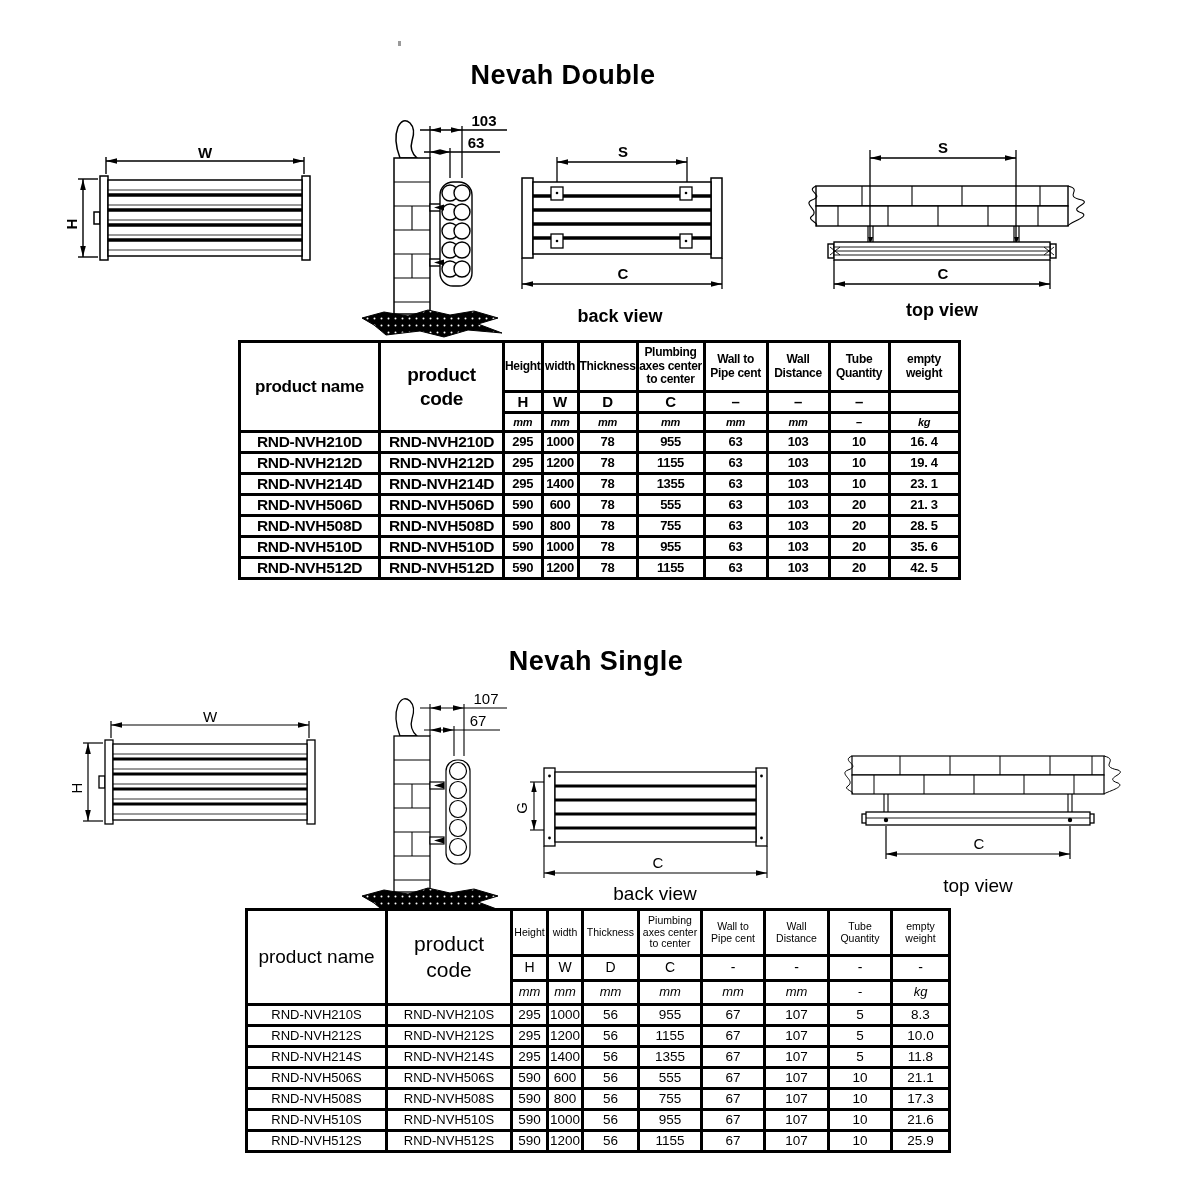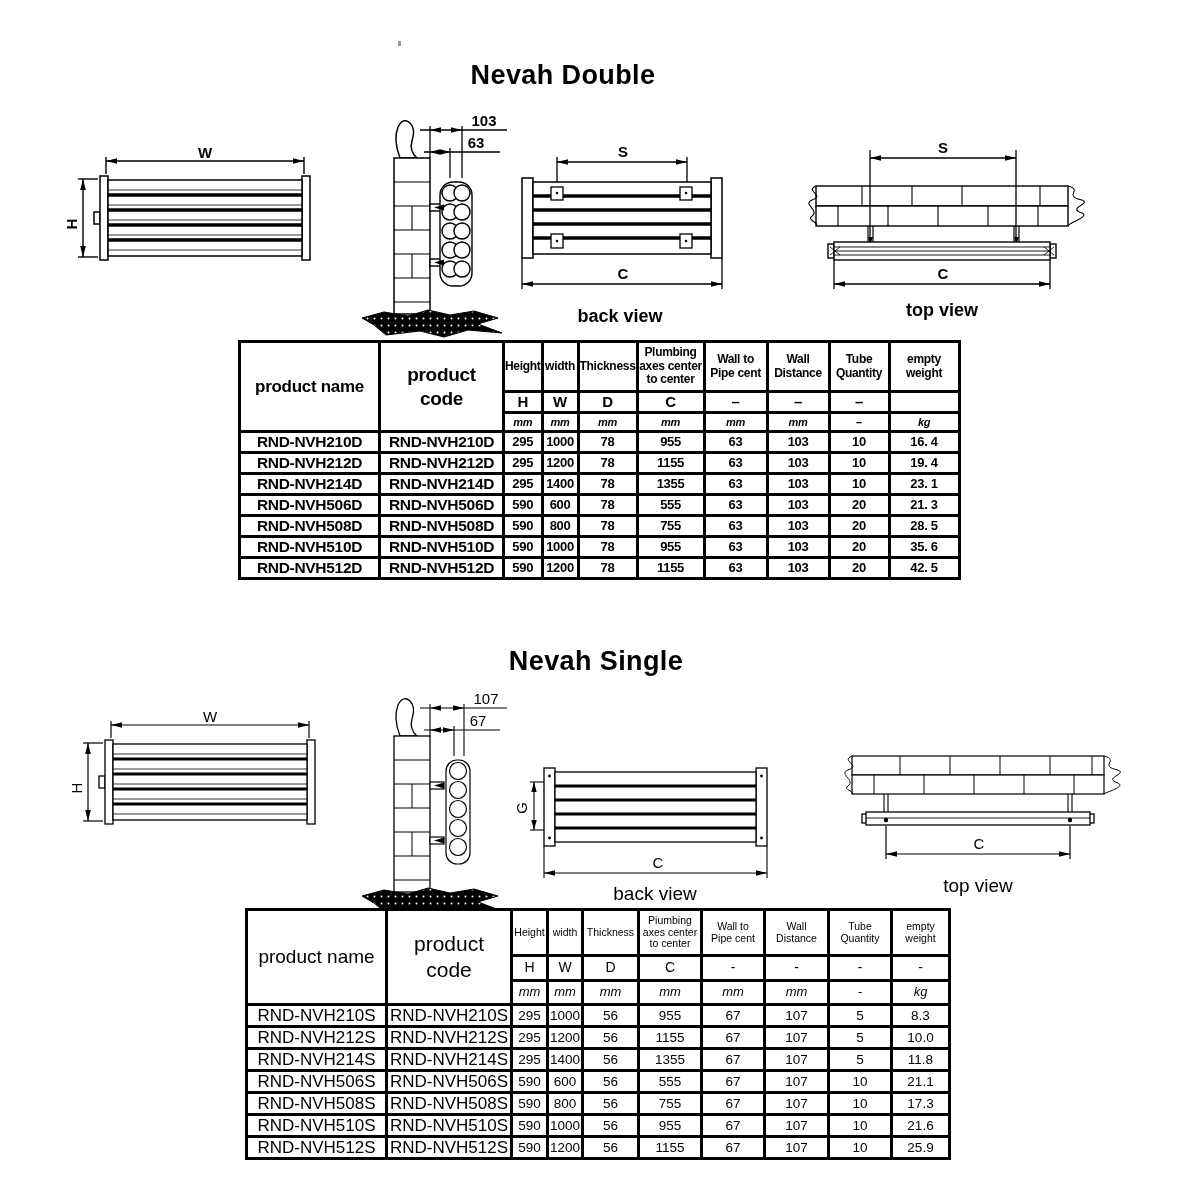--- a/index.html
+++ b/index.html
@@ -43,21 +43,21 @@
   .tbl-s tr.row-unit { height:24px; }
   .tbl-s tbody.body tr { height:21px; }
 
   .tbl tr.row-sym td  { font-size:15px; }
   .tbl tr.row-unit td { font-size:11px;font-style:italic; }
   .tbl-s tr.row-sym td  { font-size:14px; }
   .tbl-s tr.row-unit td { font-size:13px; }
 
   .tbl td.cname { font-size:15.5px; }
   .tbl td.cnum  { font-size:13px; }
-  .tbl-s td.cname { font-size:17px; letter-spacing:0; }
+  .tbl-s td.cname { font-size:13px; letter-spacing:0; }
   .tbl-s td.cnum  { font-size:13.5px; }
 </style>
 </head>
 <body>
 
 <div class="canvas">
   <div class="stray"></div>
 
   <section class="sec-d">
     <div class="title" style="left:563px; top:60px;">Nevah Double</div>

